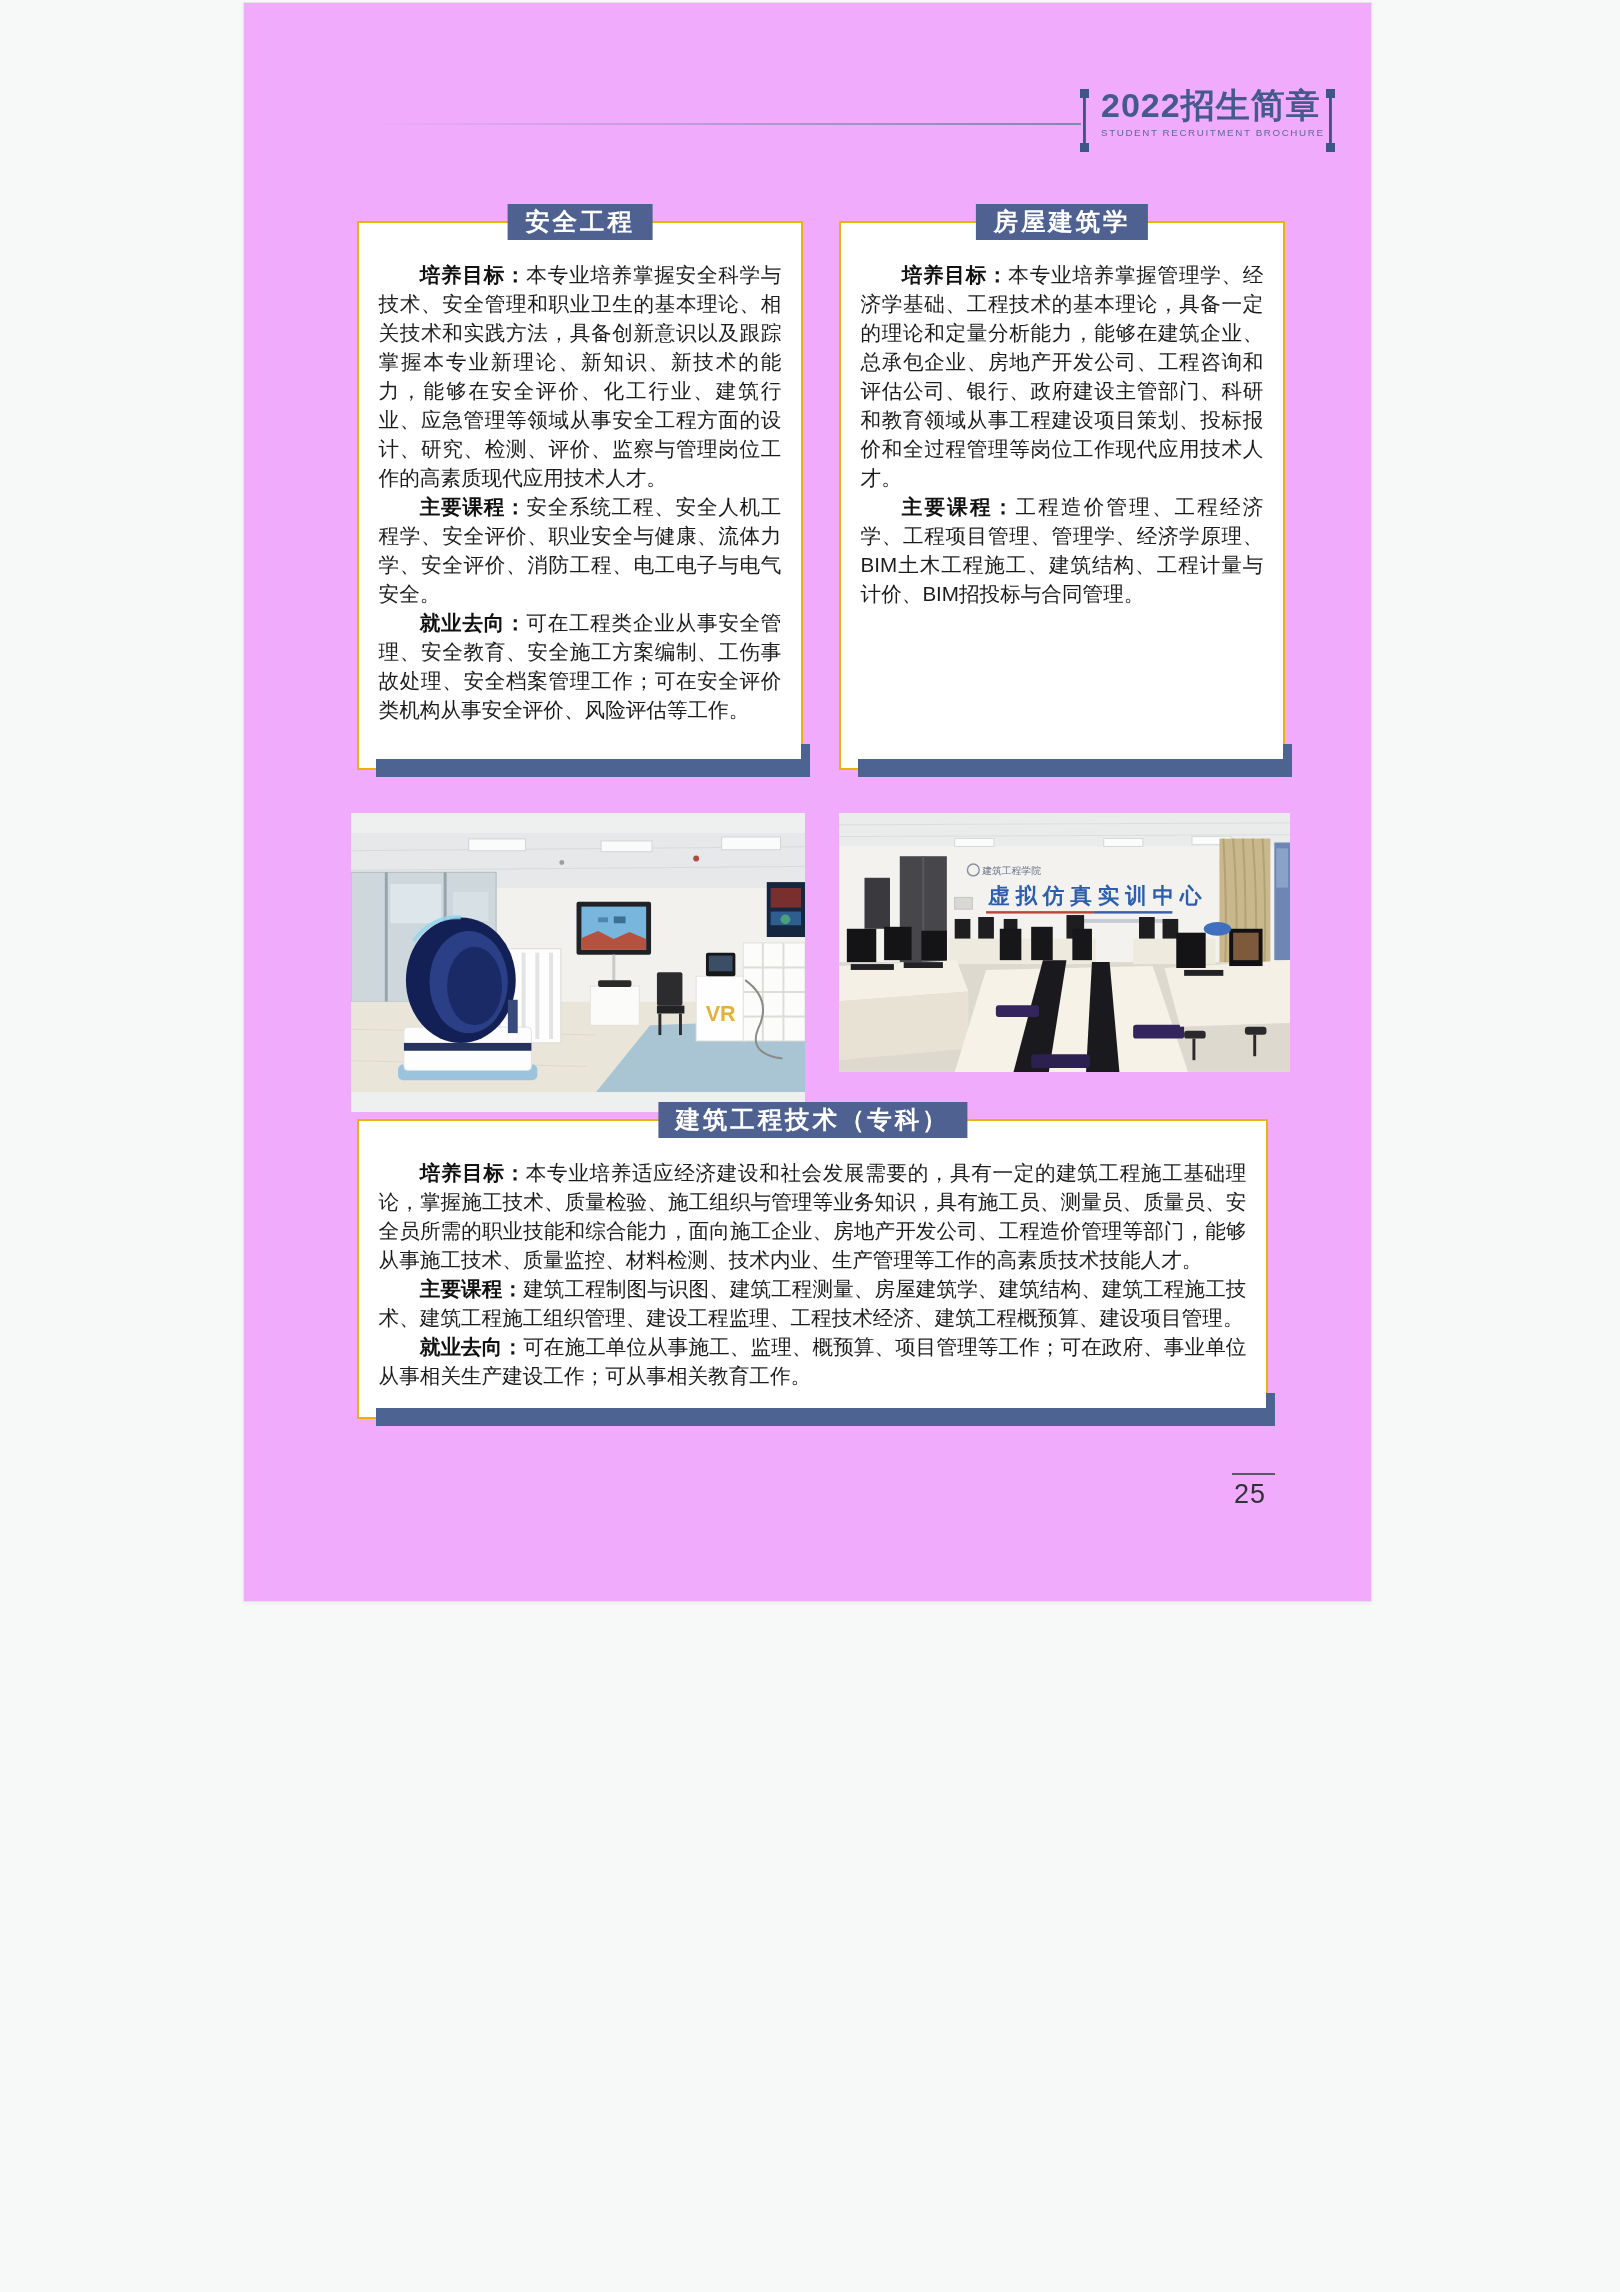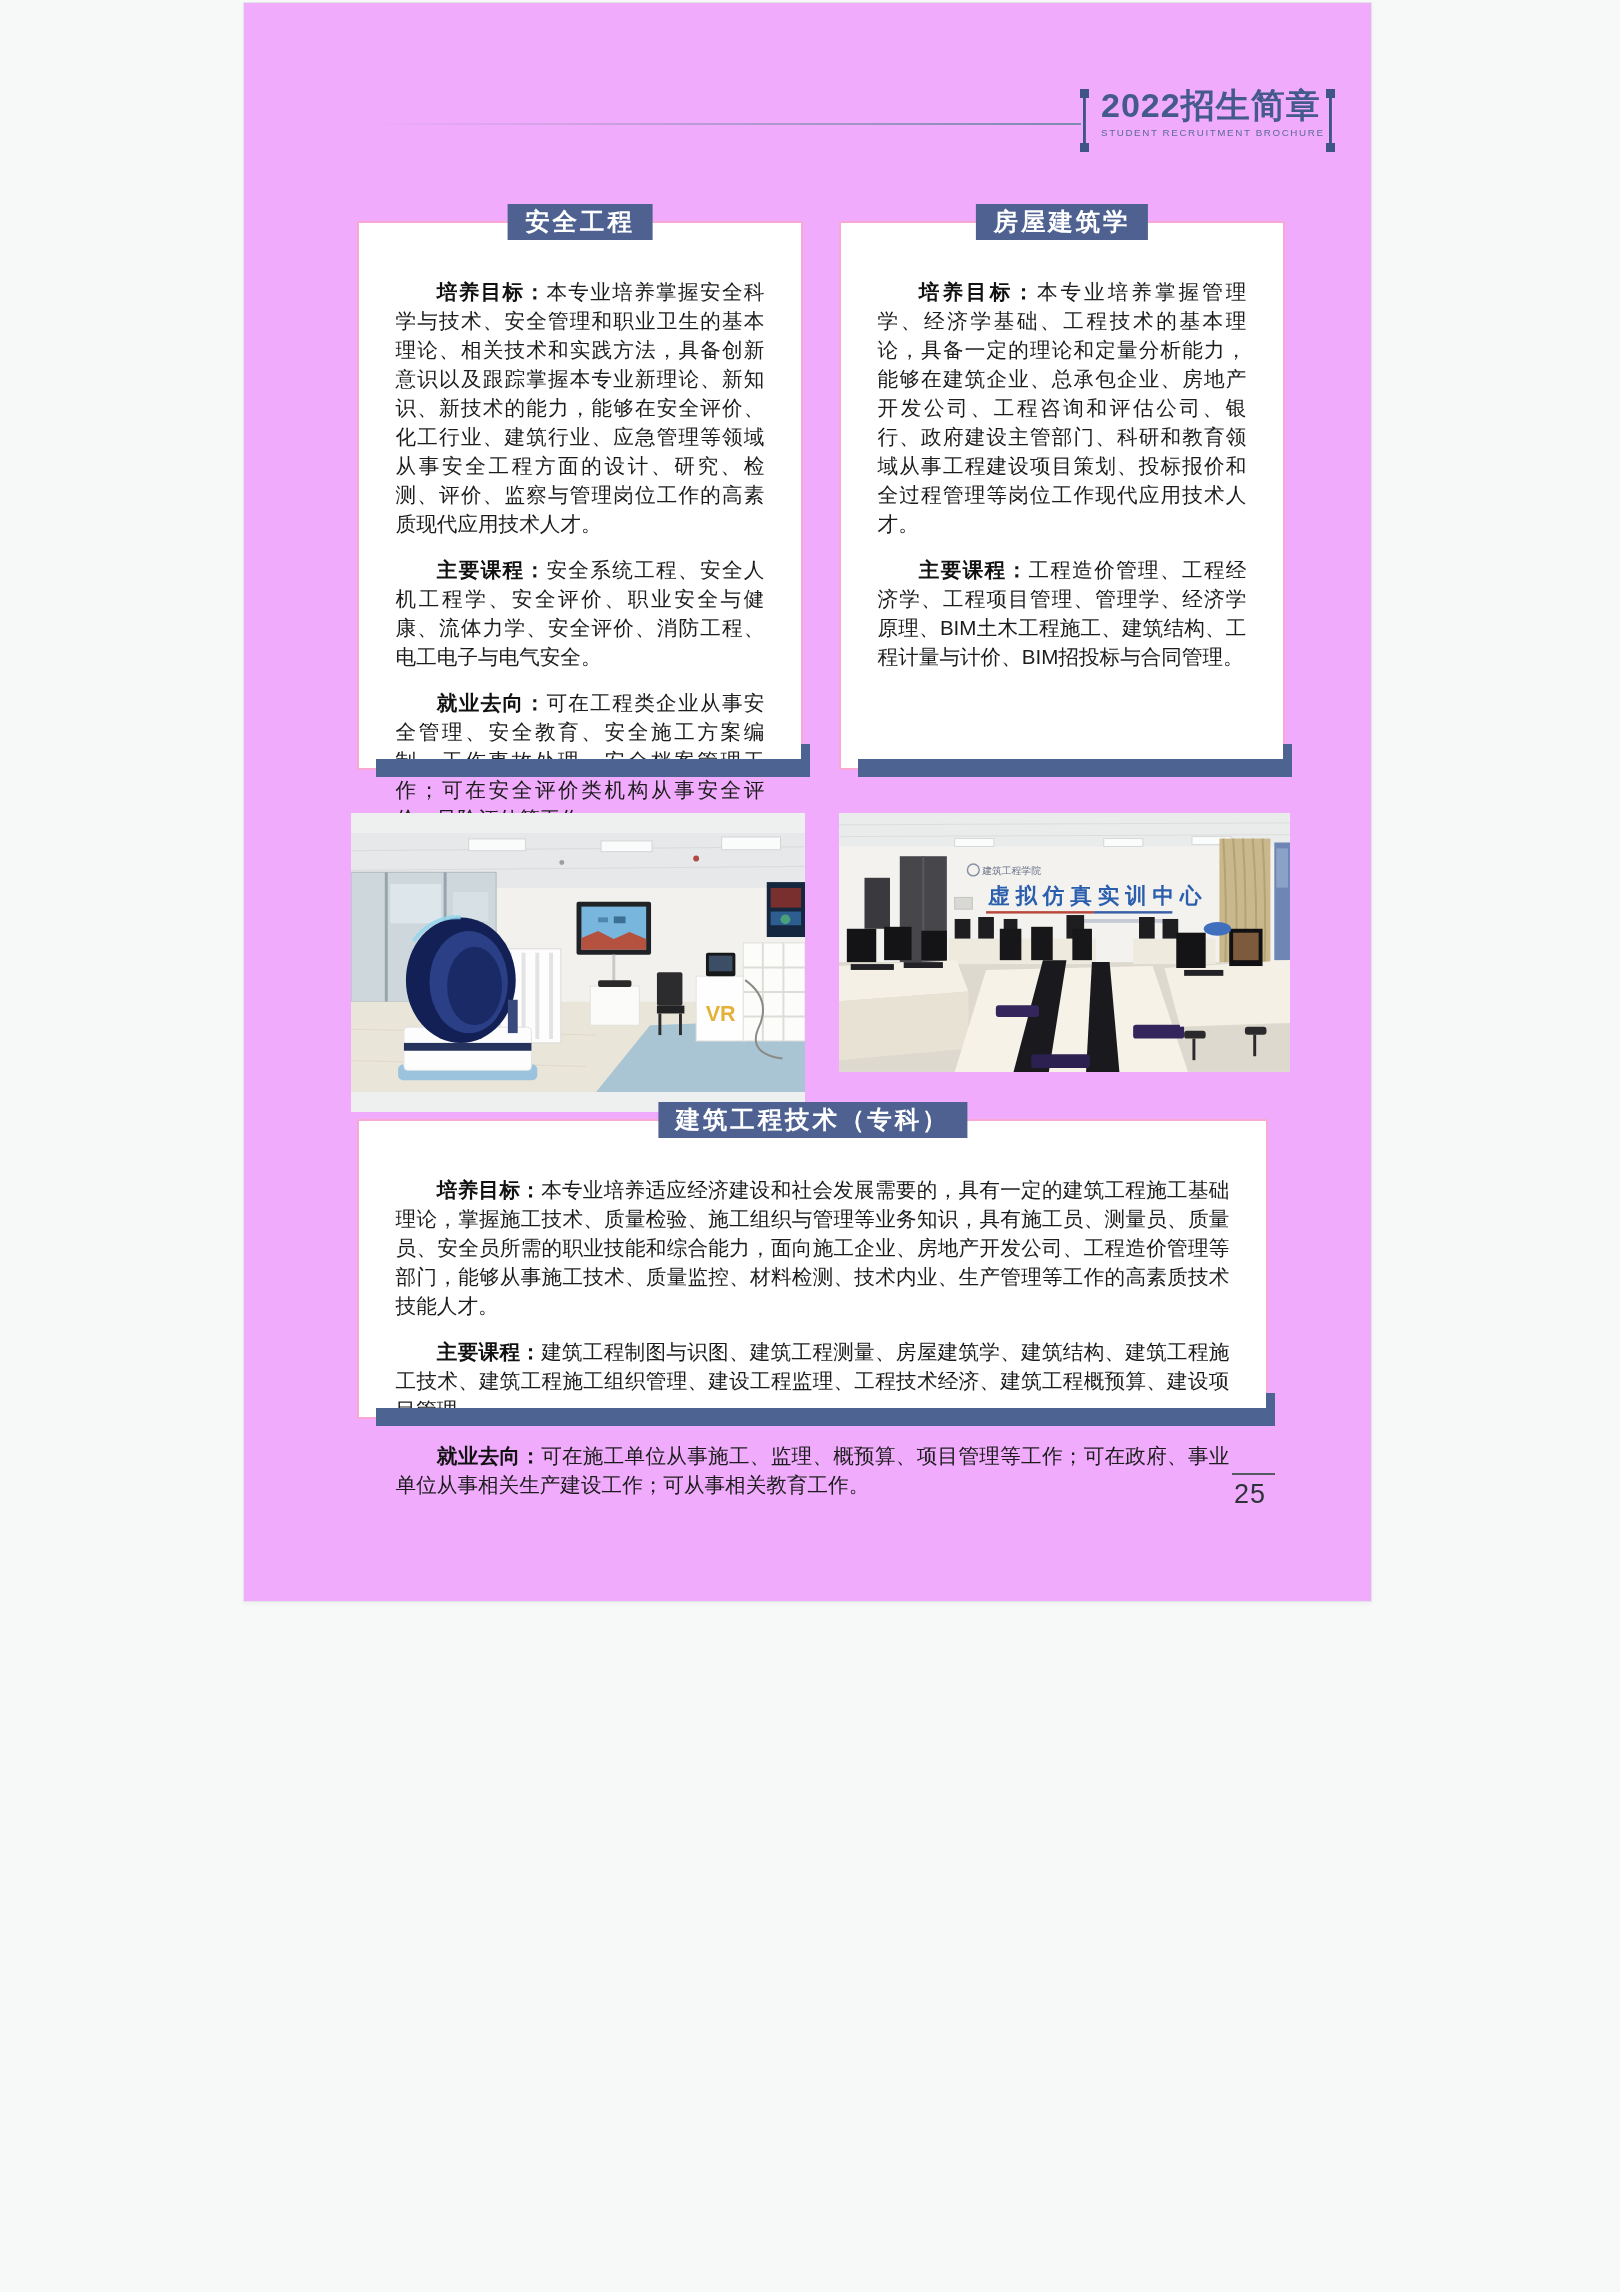--- a/index.html
+++ b/index.html
@@ -30,38 +30,38 @@
   .badge { position:absolute; left:857px; top:82px; width:222px; }
   .badge-title {
     font-size:34px; font-weight:bold; color:#44598c; letter-spacing:1px;
     line-height:41px; white-space:nowrap;
   }
   .badge-sub {
     font-size:9.8px; color:#5a6b94; letter-spacing:1.6px; margin-top:1px; white-space:nowrap;
   }
   
   .pbox {
-    position:absolute; border:2px solid #f9a8d4; background:#fff;
+    position:absolute; border:2px solid #eab308; background:#fff;
   }
   .pbox .banner {
     position:absolute; top:-18.6px; left:50%; transform:translateX(-50%);
     background:#4e6191; color:#ffffff; font-size:24.5px; font-weight:bold;
     letter-spacing:2.9px; padding:3.9px 17.6px; white-space:nowrap; line-height:27.4px;
   }
   .pbox .shadow-bar {
     position:absolute; left:16.7px; right:-8.8px; bottom:-8.8px; height:17.6px; background:#4d6392;
   }
   .pbox .shadow-cap {
     position:absolute; right:-8.8px; bottom:-8.8px; width:8.8px; height:33px; background:#4d6392;
   }
   .pbox-body {
     position:absolute; inset:0; padding:37px 19.6px 0 19.6px;
     font-size:20.6px; line-height:29px; color:#1c1c1c; text-align:justify;
   }
-  .pbox-body p { text-indent:2em; margin:17px; }
+  .pbox-body p { text-indent:2em; margin:0; }
   .pbox-body b { font-weight:bold; color:#111; }
   .box-safety     { left:113px; top:218px; width:446px; height:549px; }
   .box-management { left:595px; top:218px; width:446px; height:549px; }
   .box-construction { left:113px; top:1116px; width:911px; height:300px; }
   
   .photo { position:absolute; overflow:hidden; background:#eef0f0; }
   .photo-left  { left:107px; top:810px; width:454px; height:299px; }
   .photo-right { left:595px; top:810px; width:451px; height:259px; }
   .photo svg { display:block; width:100%; height:100%; }
   

